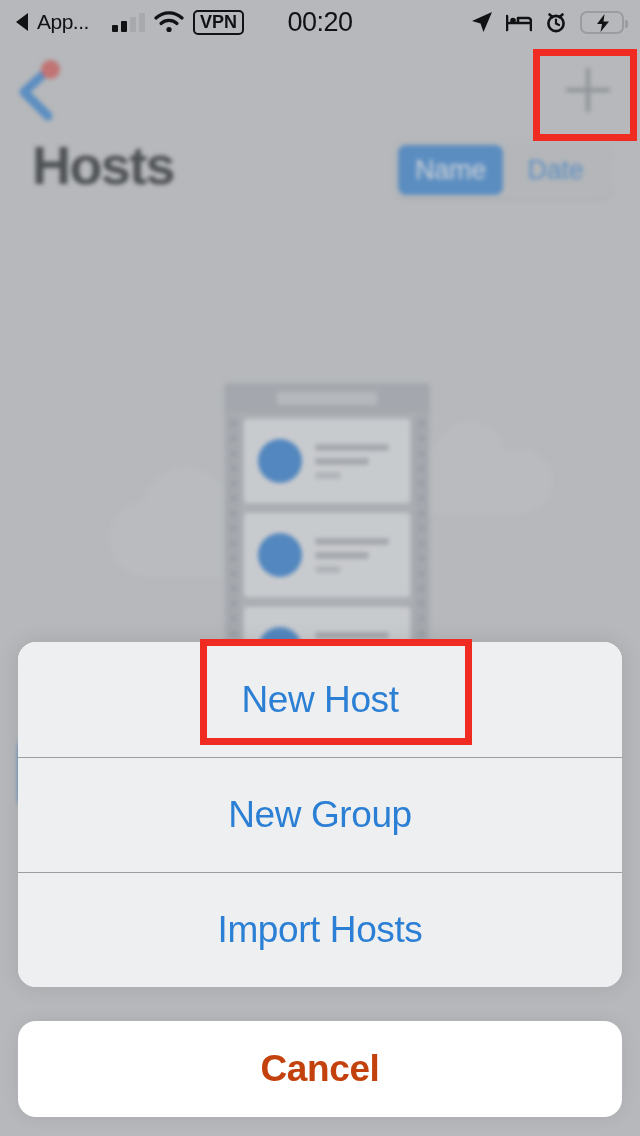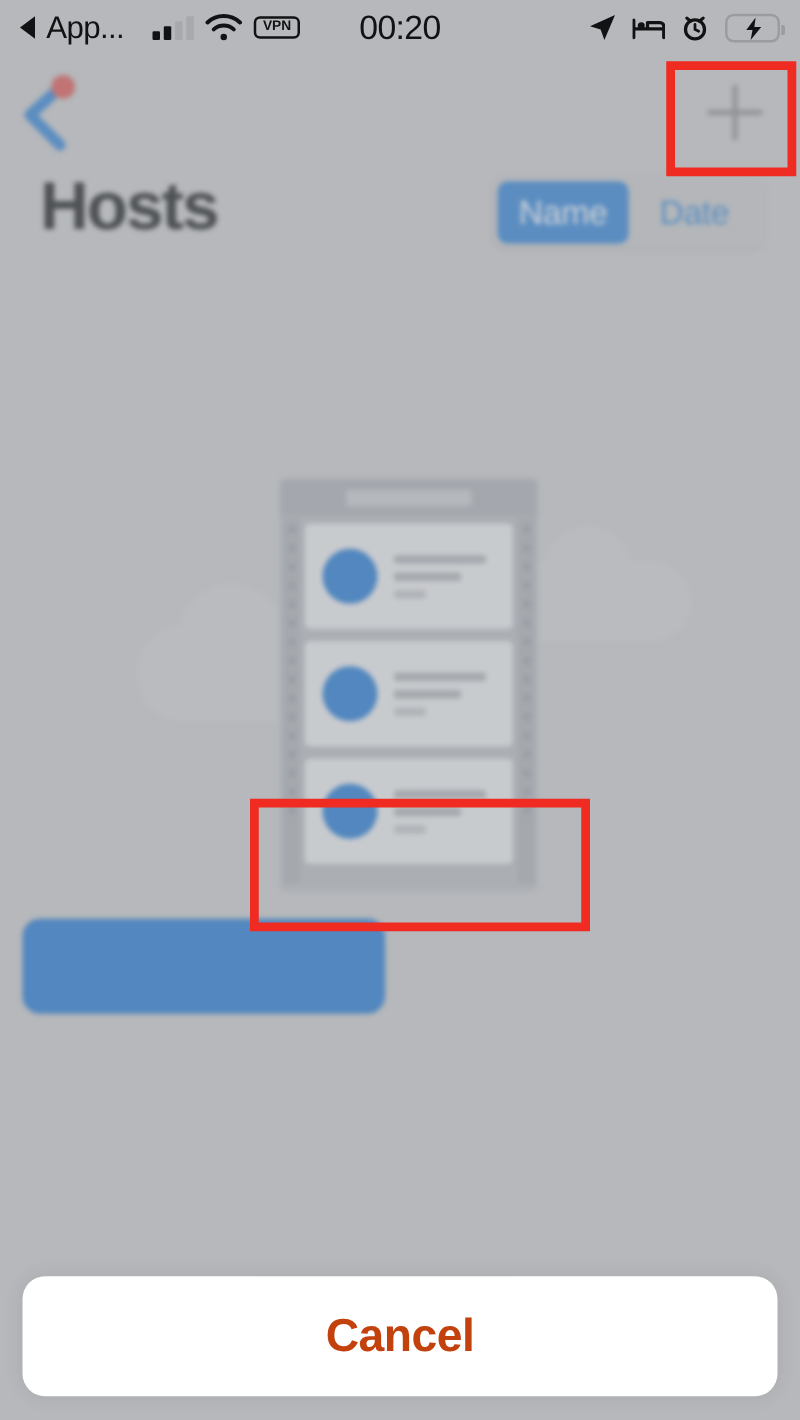--- a/index.html
+++ b/index.html
@@ -35,30 +35,30 @@
     z-index:30;
     color:#101214;
   }
   .sb-left { display:flex; align-items:center; gap:9px; }
   .sb-back-tri {
     width:0;height:0;
     border-top:9px solid transparent;
     border-bottom:9px solid transparent;
     border-right:12px solid #101214;
   }
-  .sb-appname { font-size:25px; font-weight:400; letter-spacing:-0.5px; }
+  .sb-appname { font-size:21px; font-weight:400; letter-spacing:-0.5px; }
   .sb-signal { display:flex; align-items:flex-end; gap:3px; height:20px; margin-left:14px;}
   .sb-signal i { display:block; width:6px; background:#101214; border-radius:1px; }
   .sb-signal i.b1 { height:7px; }
   .sb-signal i.b2 { height:11px; }
   .sb-signal i.b3 { height:15px; background:#a7a9ac;}
   .sb-signal i.b4 { height:19px; background:#a7a9ac;}
   .sb-vpn {
     border:2.4px solid #101214; border-radius:5px;
-    font-size:11px; font-weight:700; letter-spacing:0px;
+    font-size:18px; font-weight:700; letter-spacing:0px;
     padding:1px 5px 2px; line-height:1;
   }
   .sb-time {
     position:absolute; left:0; right:0; top:0; height:44px;
     display:flex; align-items:center; justify-content:center;
     font-size:27px; font-weight:400; letter-spacing:-0.5px;
     pointer-events:none;
   }
   .sb-right {
     margin-left:auto; display:flex; align-items:center; gap:13px; z-index:2;
@@ -377,19 +377,24 @@
       </span>
       <span class="sb-batt">
         <span class="fill"></span>
         <svg width="16" height="18" viewBox="0 0 16 18" aria-hidden="true" style="position:absolute;left:13px;top:1px;">
           <path d="M9.5 0 L2 10 H7 L5.5 18 L14 7.5 H8.5 Z" fill="#101214"></path>
         </svg>
       </span>
     </div>
   </div>
 
+  <div id="action-sheet">
+    <div class="sheet-item">New Host</div>
+    <div class="sheet-item">New Group</div>
+    <div class="sheet-item">Import Hosts</div>
+  </div>
 
   <div id="cancel-button">Cancel</div>
 
   <div class="annotation" id="annot-add"></div>
   <div class="annotation" id="annot-newhost"></div>
 
 </div>
 
 </body></html>

